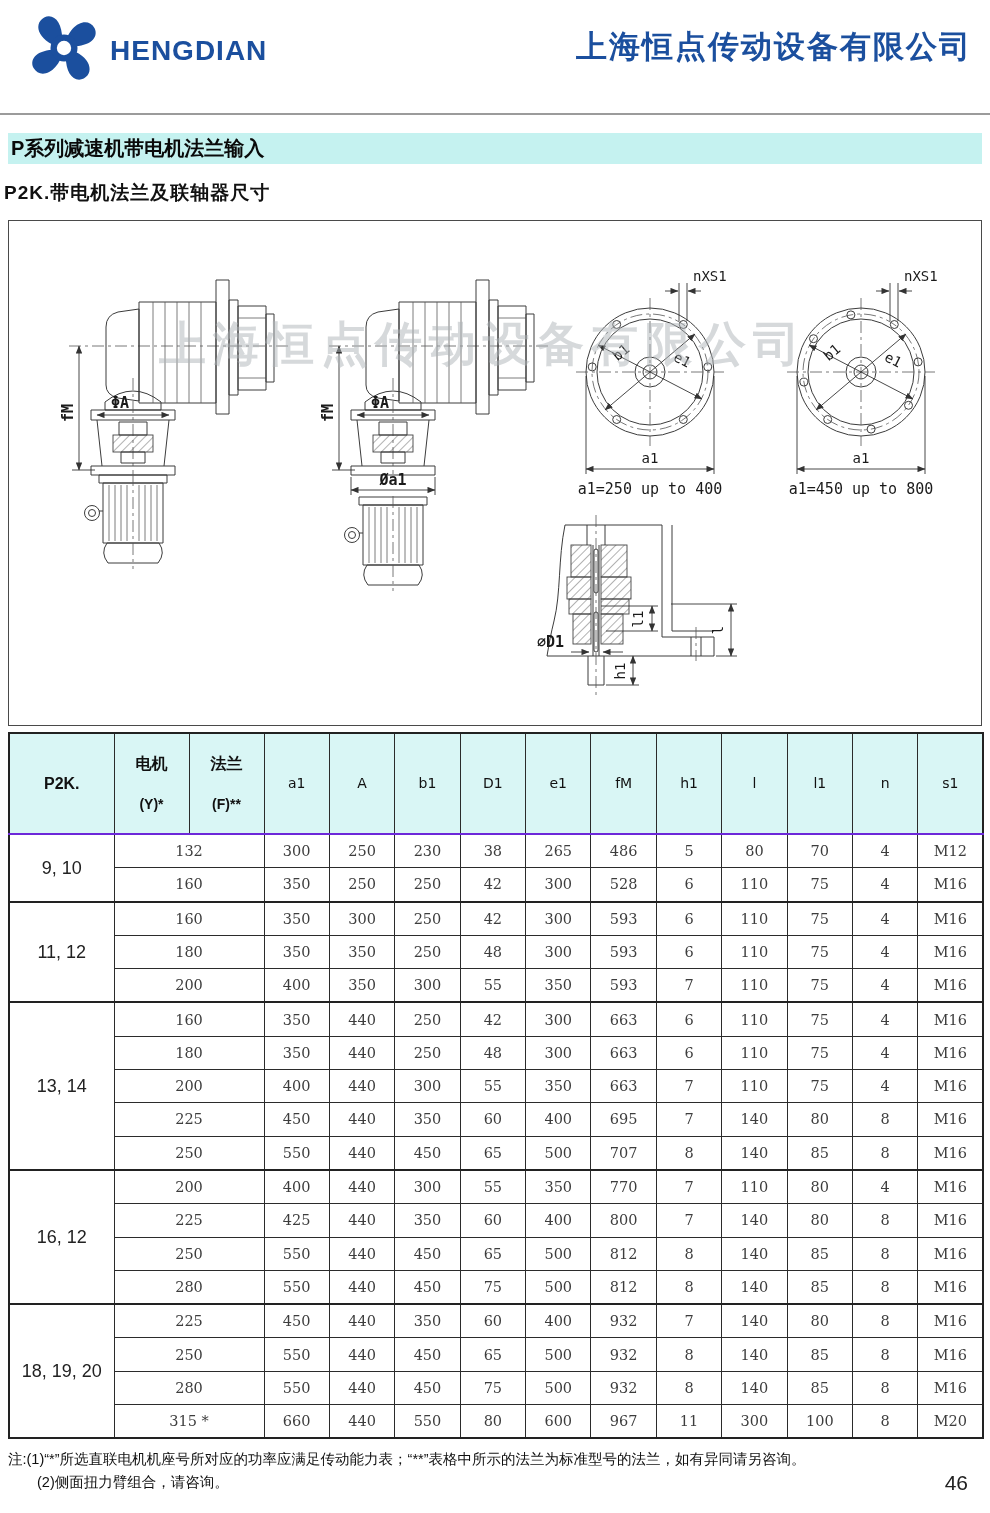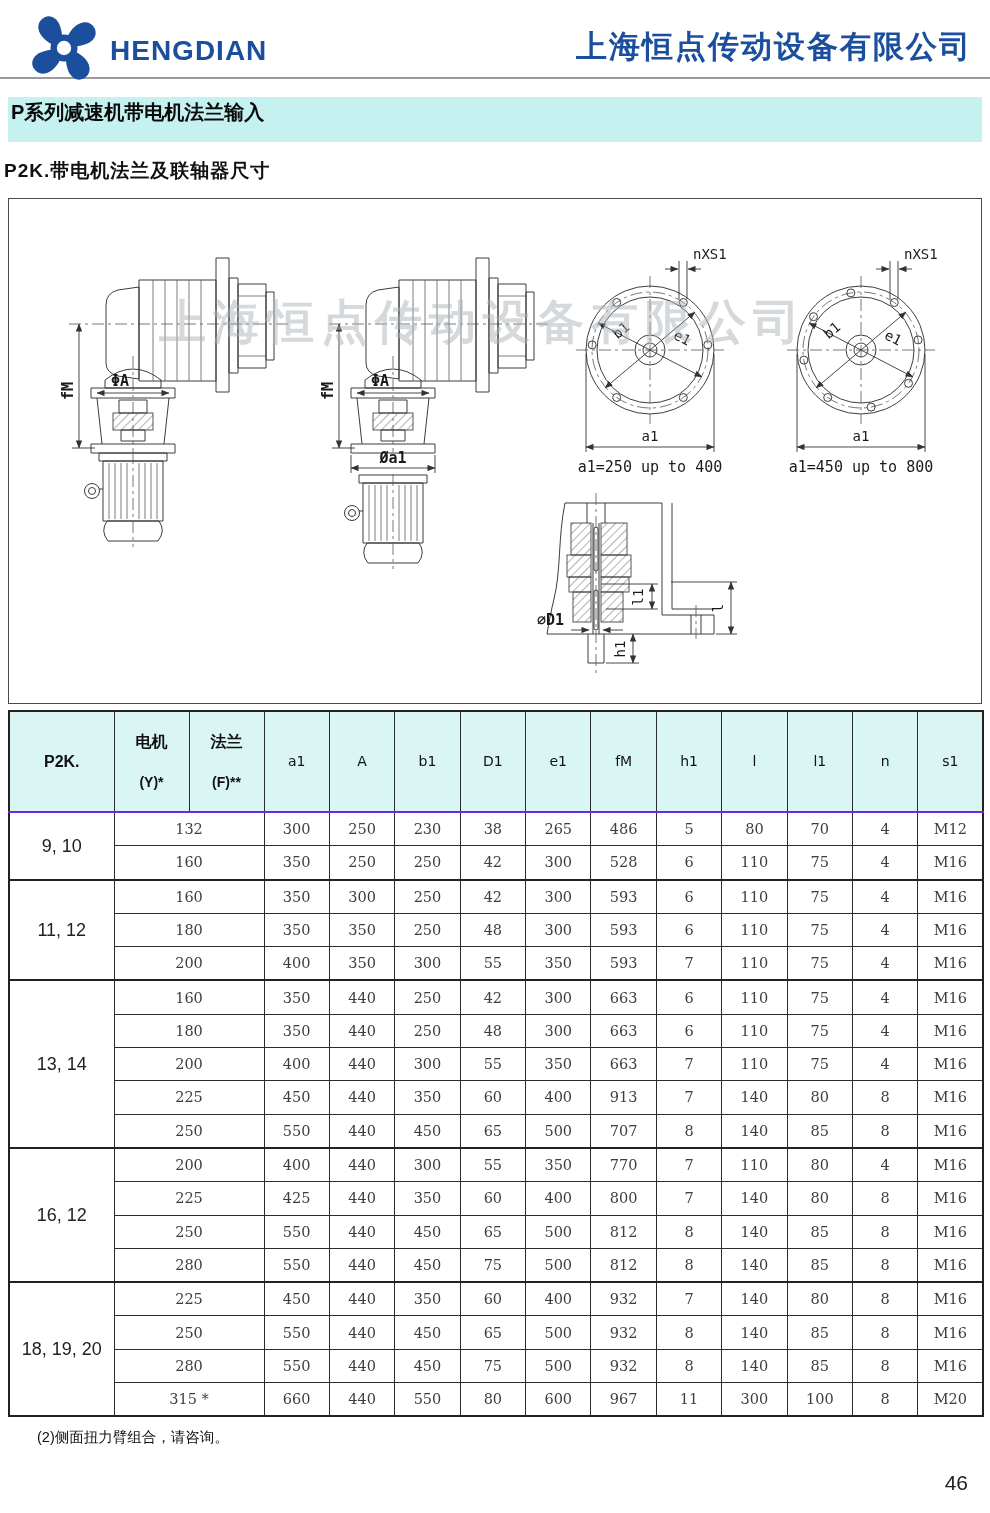--- a/index.html
+++ b/index.html
@@ -1,27 +1,27 @@
 <!DOCTYPE html>
 <html><head>
 <meta charset="utf-8">
 <style>
   html,body{margin:0;padding:0;background:#e8e8e8;}
   .page{width:990px;height:1513px;position:relative;background:#ffffff;margin:0 auto;
         font-family:"Liberation Sans",sans-serif;color:#222;overflow:hidden;}
   
-  .hdr{height:77px;position:relative;}
+  .hdr{height:113px;position:relative;}
   .logo-wrap{position:absolute;left:28px;top:10px;display:flex;align-items:center;}
   .logo-mark{width:72px;height:76px;}
   .logo-text{font-size:28px;font-weight:bold;color:#1b4f9e;letter-spacing:1px;margin-left:10px;margin-top:6px;}
   .company{position:absolute;right:18px;top:26px;font-family:"Liberation Serif","DejaVu Serif",serif;
            font-size:31px;font-weight:bold;color:#1b4f9e;letter-spacing:2px;}
   .hdr-rule{height:2px;background:#9b9b9b;}
   
-  .band{margin:18px 8px 0;height:45px;line-height:31px;background:#c5f2f0;
+  .band{margin:18px 8px 0;height:31px;line-height:31px;background:#c5f2f0;
         font-size:20px;font-weight:bold;color:#0a0a0a;padding-left:3px;}
   .subtitle{margin:16px 0 0 4px;font-size:19px;font-weight:bold;color:#111;letter-spacing:1px;}
   
   .draw-box{margin:14px 8px 0;height:504px;border:1.5px solid #4a4a4a;position:relative;background:#fff;}
   .watermark{position:absolute;left:150px;top:92px;font-size:47px;font-weight:bold;letter-spacing:7px;
              color:#aeb4b8;opacity:.5;white-space:nowrap;pointer-events:none;}
   svg{display:block;}
   .ln{stroke:#3c3c3c;stroke-width:1;fill:none;stroke-linejoin:round;}
   .lt{stroke:#5a5a5a;stroke-width:.8;fill:none;}
   .cl{stroke:#555;stroke-width:.8;fill:none;stroke-dasharray:12 4 3 4;}
@@ -419,21 +419,21 @@
           <td>4</td>
           <td>M16</td>
         </tr>
         <tr>
           <td colspan="2">225</td>
           <td>450</td>
           <td>440</td>
           <td>350</td>
           <td>60</td>
           <td>400</td>
-          <td>913</td>
+          <td>695</td>
           <td>7</td>
           <td>140</td>
           <td>80</td>
           <td>8</td>
           <td>M16</td>
         </tr>
         <tr>
           <td colspan="2">250</td>
           <td>550</td>
           <td>440</td>
@@ -558,17 +558,18 @@
           <td>11</td>
           <td>300</td>
           <td>100</td>
           <td>8</td>
           <td>M20</td>
         </tr>
       </tbody>
     </table>
 
   <div class="notes">
+    <div class="n1">注:(1)“*”所选直联电机机座号所对应的功率应满足传动能力表；“**”表格中所示的法兰为标准型号的法兰，如有异同请另咨询。</div>
     <div class="n2">(2)侧面扭力臂组合，请咨询。</div>
   </div>
 
   <div class="pagenum">46</div>
 </div>
 
 </body></html>

